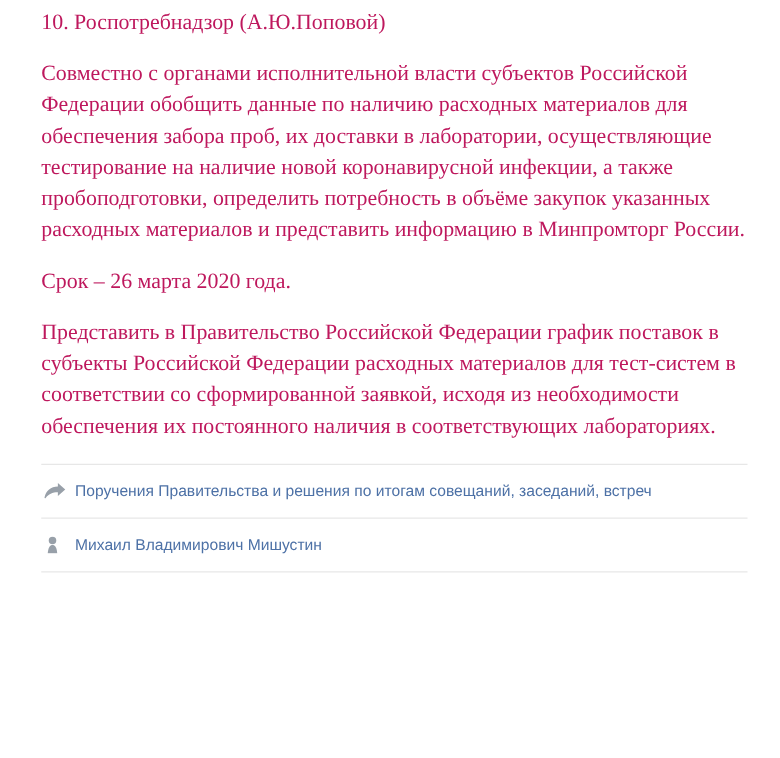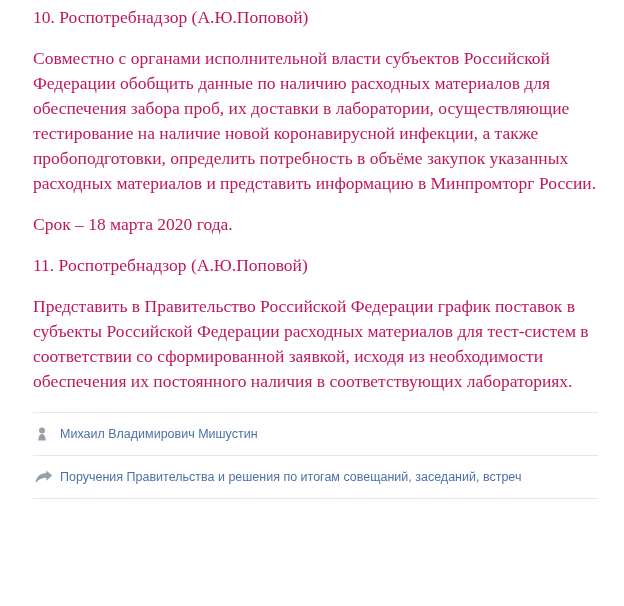--- a/index.html
+++ b/index.html
@@ -59,49 +59,48 @@
 <main class="content">
 
   <section>
     <p class="para">10. Роспотребнадзор (А.Ю.Поповой)</p>
     <p class="para">Совместно с органами исполнительной власти субъектов Российской
 Федерации обобщить данные по наличию расходных материалов для
 обеспечения забора проб, их доставки в лаборатории, осуществляющие
 тестирование на наличие новой коронавирусной инфекции, а также
 пробоподготовки, определить потребность в объёме закупок указанных
 расходных материалов и представить информацию в Минпромторг России.</p>
-    <p class="para">Срок – 18 марта 2020 года.</p>
+    <p class="para">Срок – 26 марта 2020 года.</p>
   </section>
 
   <section>
-    <p class="para">11. Роспотребнадзор (А.Ю.Поповой)</p>
     <p class="para">Представить в Правительство Российской Федерации график поставок в
 субъекты Российской Федерации расходных материалов для тест-систем в
 соответствии со сформированной заявкой, исходя из необходимости
 обеспечения их постоянного наличия в соответствующих лабораториях.</p>
   </section>
 
 </main>
 
 <footer class="footer">
 
   <div class="footer-row">
     <span class="footer-icon">
-      <svg width="14" height="14" viewBox="0 0 14 14" xmlns="http://www.w3.org/2000/svg">
-        <circle cx="7" cy="3.4" r="3" fill="#98a0a9"></circle>
-        <path d="M7 7 C5 7 3.6 9 3.2 13.5 L10.8 13.5 C10.4 9 9 7 7 7 Z" fill="#98a0a9"></path>
-      </svg>
-    </span>
-    <a class="footer-link">Михаил Владимирович Мишустин</a>
-  </div>
-
-  <div class="footer-row">
-    <span class="footer-icon">
       <svg width="18" height="14" viewBox="0 0 18 14" xmlns="http://www.w3.org/2000/svg">
         <path d="M17.2 5.6 L11.3 0.4 L11.3 3.1 C5.6 3.3 1.9 6.3 0.6 11.9
                  C0.47 12.5 1.2 12.8 1.55 12.3 C3.8 9.2 6.9 7.8 11.3 7.75
                  L11.3 10.8 Z" fill="#98a0a9"></path>
       </svg>
     </span>
     <a class="footer-link">Поручения Правительства и решения по итогам совещаний, заседаний, встреч</a>
   </div>
 
+  <div class="footer-row">
+    <span class="footer-icon">
+      <svg width="14" height="14" viewBox="0 0 14 14" xmlns="http://www.w3.org/2000/svg">
+        <circle cx="7" cy="3.4" r="3" fill="#98a0a9"></circle>
+        <path d="M7 7 C5 7 3.6 9 3.2 13.5 L10.8 13.5 C10.4 9 9 7 7 7 Z" fill="#98a0a9"></path>
+      </svg>
+    </span>
+    <a class="footer-link">Михаил Владимирович Мишустин</a>
+  </div>
+
 </footer>
 
 </body></html>

